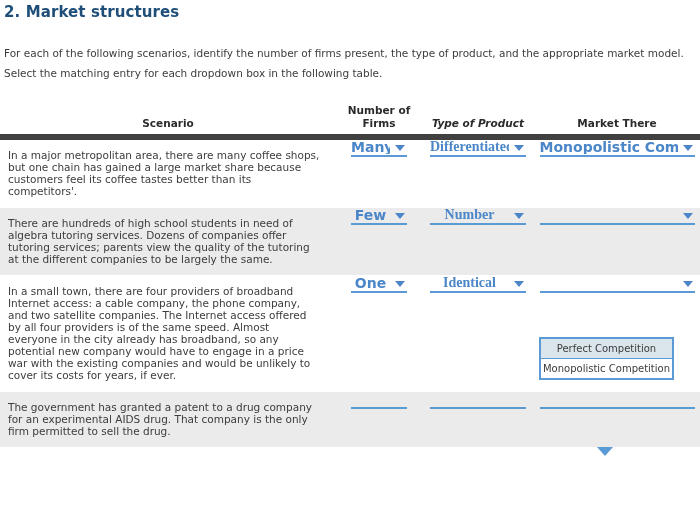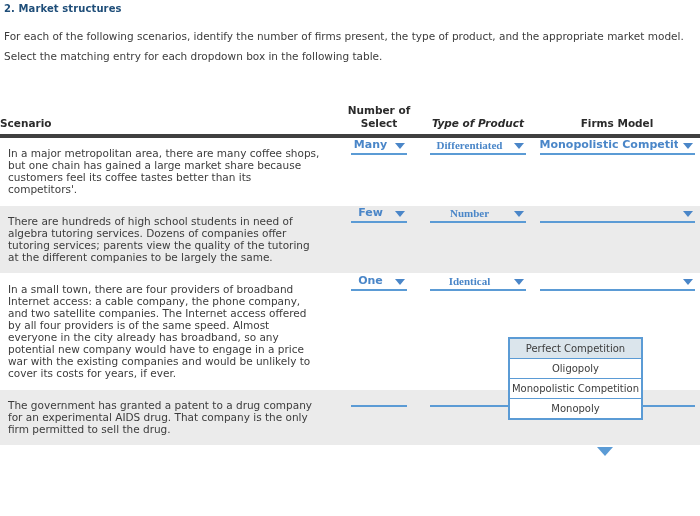--- a/index.html
+++ b/index.html
@@ -15,31 +15,31 @@
     font-family: "DejaVu Sans", "Liberation Sans", sans-serif;
     font-size: 11px;
     color: #3c3c3c;
   }
 
   
   .page-title {
     position: absolute;
     left: 4px;
     top: 3px;
-    font-size: 10px;
+    font-size: 15px;
     font-weight: bold;
     color: #1f4e79;
     letter-spacing: 0.1px;
   }
 
   
   .intro {
     position: absolute;
     left: 4px;
-    top: 26px;
+    top: 43px;
     width: 692px;
     font-size: 10.5px;
     line-height: 20px;
     color: #3c3c3c;
   }
 
   
   .tbl {
     position: absolute;
     left: 0;
@@ -52,24 +52,24 @@
   .tbl col.c-nof { width: 86px; }
   .tbl col.c-top { width: 112px; }
   .tbl col.c-mm  { width: 166px; }
 
   .tbl th {
     font-size: 10.5px;
     font-weight: bold;
     color: #2b2b2b;
     vertical-align: bottom;
     padding: 0 0 4px 0;
-    border-bottom: 4px solid #404040;
+    border-bottom: 6px solid #404040;
     line-height: 13px;
   }
-  th.h-scn { text-align: left; }
+  th.h-scn { text-align: center; }
   th.h-nof { text-align: center; }
   th.h-top { text-align: center; font-style: italic; }
   th.h-mm  { text-align: center; }
 
   .tbl td {
     vertical-align: top;
     padding: 0;
     border-bottom: 1px solid #ffffff;
   }
   tr.shade td { background: #ebebeb; }
@@ -92,21 +92,21 @@
     box-sizing: content-box;
     cursor: pointer;
     display: block;
   }
   .dd .dd-label {
     position: absolute;
     left: 0;
     right: 17px;
     top: 0;
     text-align: center;
-    font-size: 11px;
+    font-size: 14px;
     font-weight: bold;
     color: #4a86c8;
     line-height: 14px;
     white-space: nowrap;
     overflow: hidden;
   }
   .dd .caret {
     position: absolute;
     right: 2px;
     top: 5px;
@@ -115,21 +115,21 @@
     border-right: 5px solid transparent;
     border-top: 6px solid #4a86c8;
   }
   .dd.w-nof { width: 56px; }
   .dd.w-top { width: 96px; font-family: Liberation Serif, serif; }
   .dd.w-mm  { width: 155px; }
 
   
   .dd-open {
     position: absolute;
-    left: 508px;
+    left: 539px;
     top: 337px;
     width: 131px;
     border: 2px solid #5b9bd5;
     background: #ef4444;
     box-sizing: content-box;
     z-index: 20;
   }
   .dd-open .opt {
     height: 19px;
     line-height: 19px;
@@ -167,24 +167,24 @@
     <col class="c-scn">
       <col class="c-nof">
       <col class="c-top">
       <col class="c-mm">
   </colgroup>
   <thead>
     <tr>
       <th class="h-scn">Scenario</th>
       <th class="h-nof">
         <span>Number of</span><br>
-        <span>Select</span>
+        <span>Firms</span>
       </th>
       <th class="h-top">Type of Product</th>
-      <th class="h-mm">Firms Model</th>
+      <th class="h-mm">Market There</th>
     </tr>
   </thead>
   <tbody>
 
     <tr class="plain">
       <td>
         <div class="scn-text">In a major metropolitan area, there are many coffee shops, but one chain has gained a large market share because customers feel its coffee tastes better than its competitors'.</div>
       </td>
       <td class="dd-cell">
         <div class="dd w-nof">
@@ -275,17 +275,15 @@
           <span class="dd-label"></span>
 
         </div>
       </td>
     </tr>
   </tbody>
 </table>
 
 <div class="dd-open">
   <div class="opt sel">Perfect Competition</div>
-  <div class="opt">Oligopoly</div>
   <div class="opt">Monopolistic Competition</div>
-  <div class="opt">Monopoly</div>
 </div>
 <div class="dd-open-tail"></div>
 
 </body></html>

